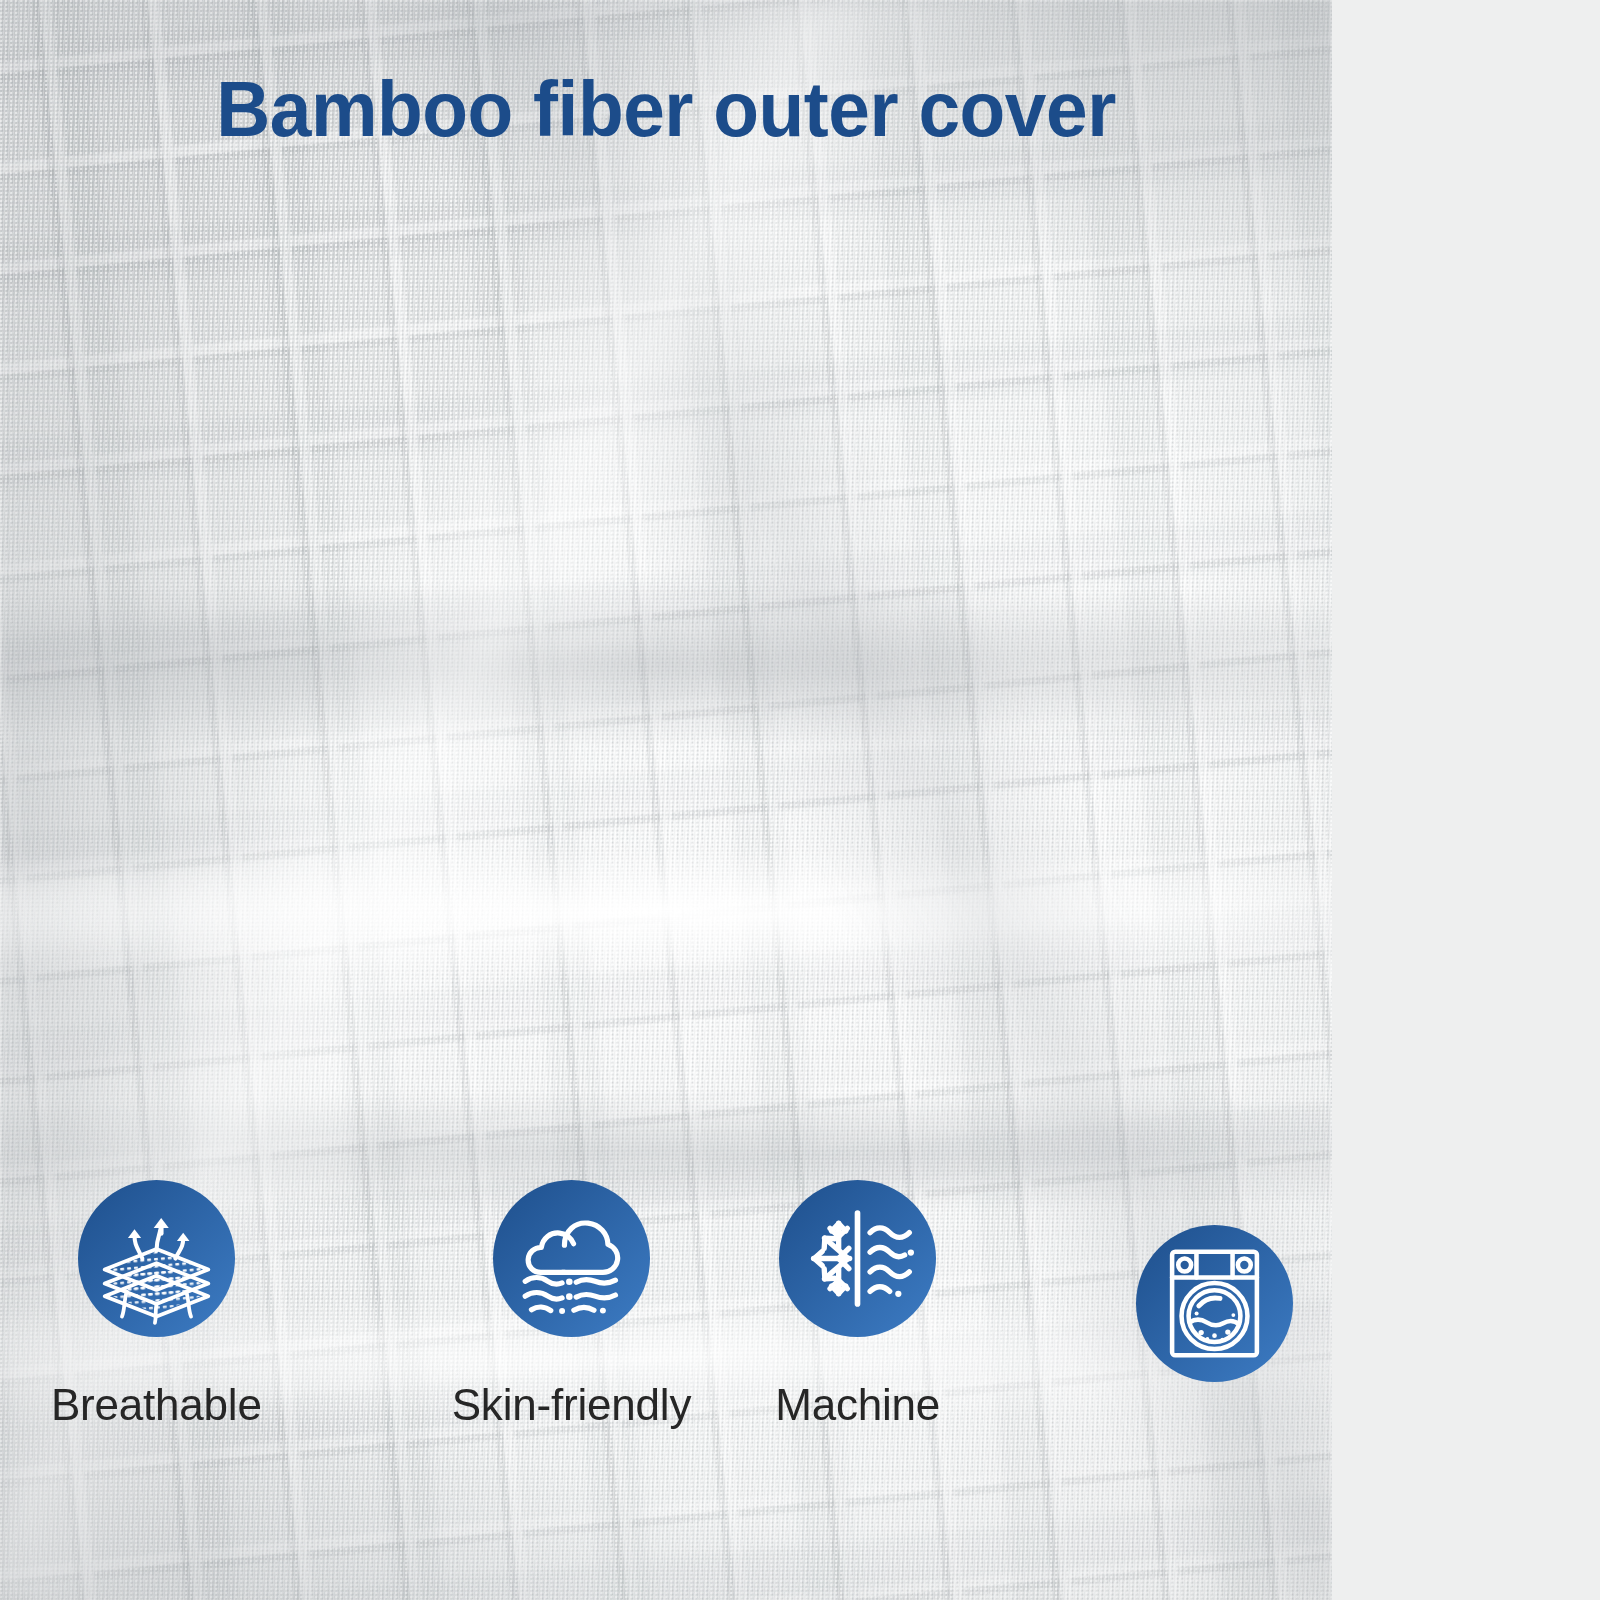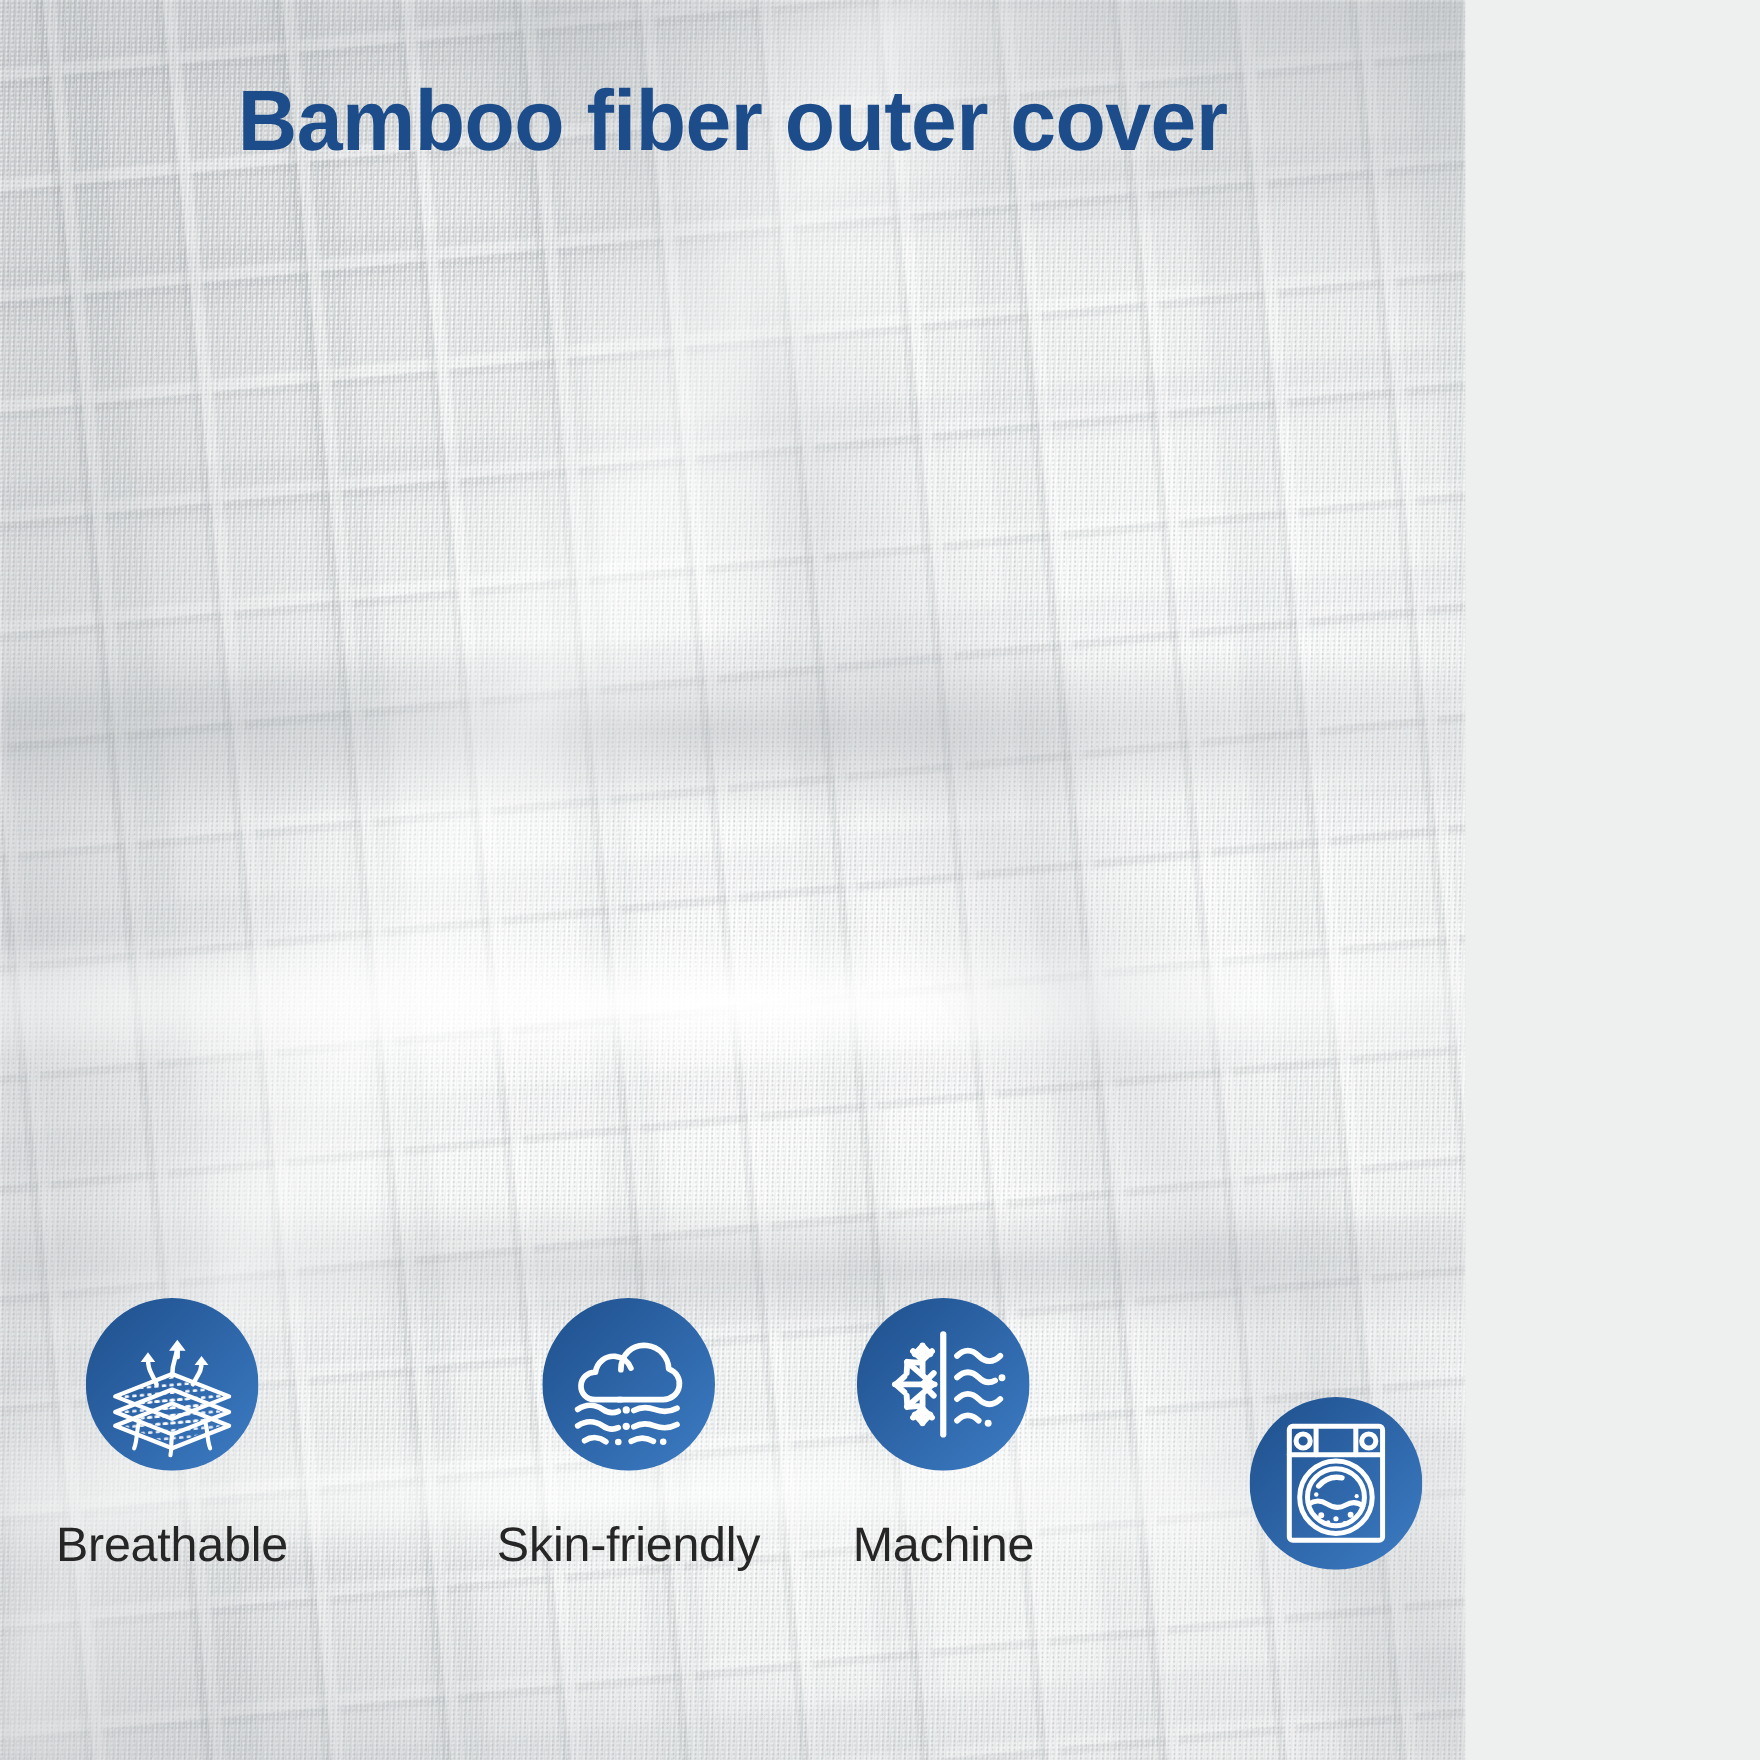--- a/index.html
+++ b/index.html
@@ -123,21 +123,21 @@
     transform:scaleX(0.96);
   }
 
   
   .features {
     position:absolute;
     left:60px; right:48px;
     top:1180px;
     display:flex;
     justify-content:center;
-    align-items:flex-end;
+    align-items:center;
   }
   .feature {
     display:flex;
     flex-direction:column;
     align-items:center;
   }
   .feature-icon-wrap {
     width:157px; height:157px;
     border-radius:50%;
     display:flex;

